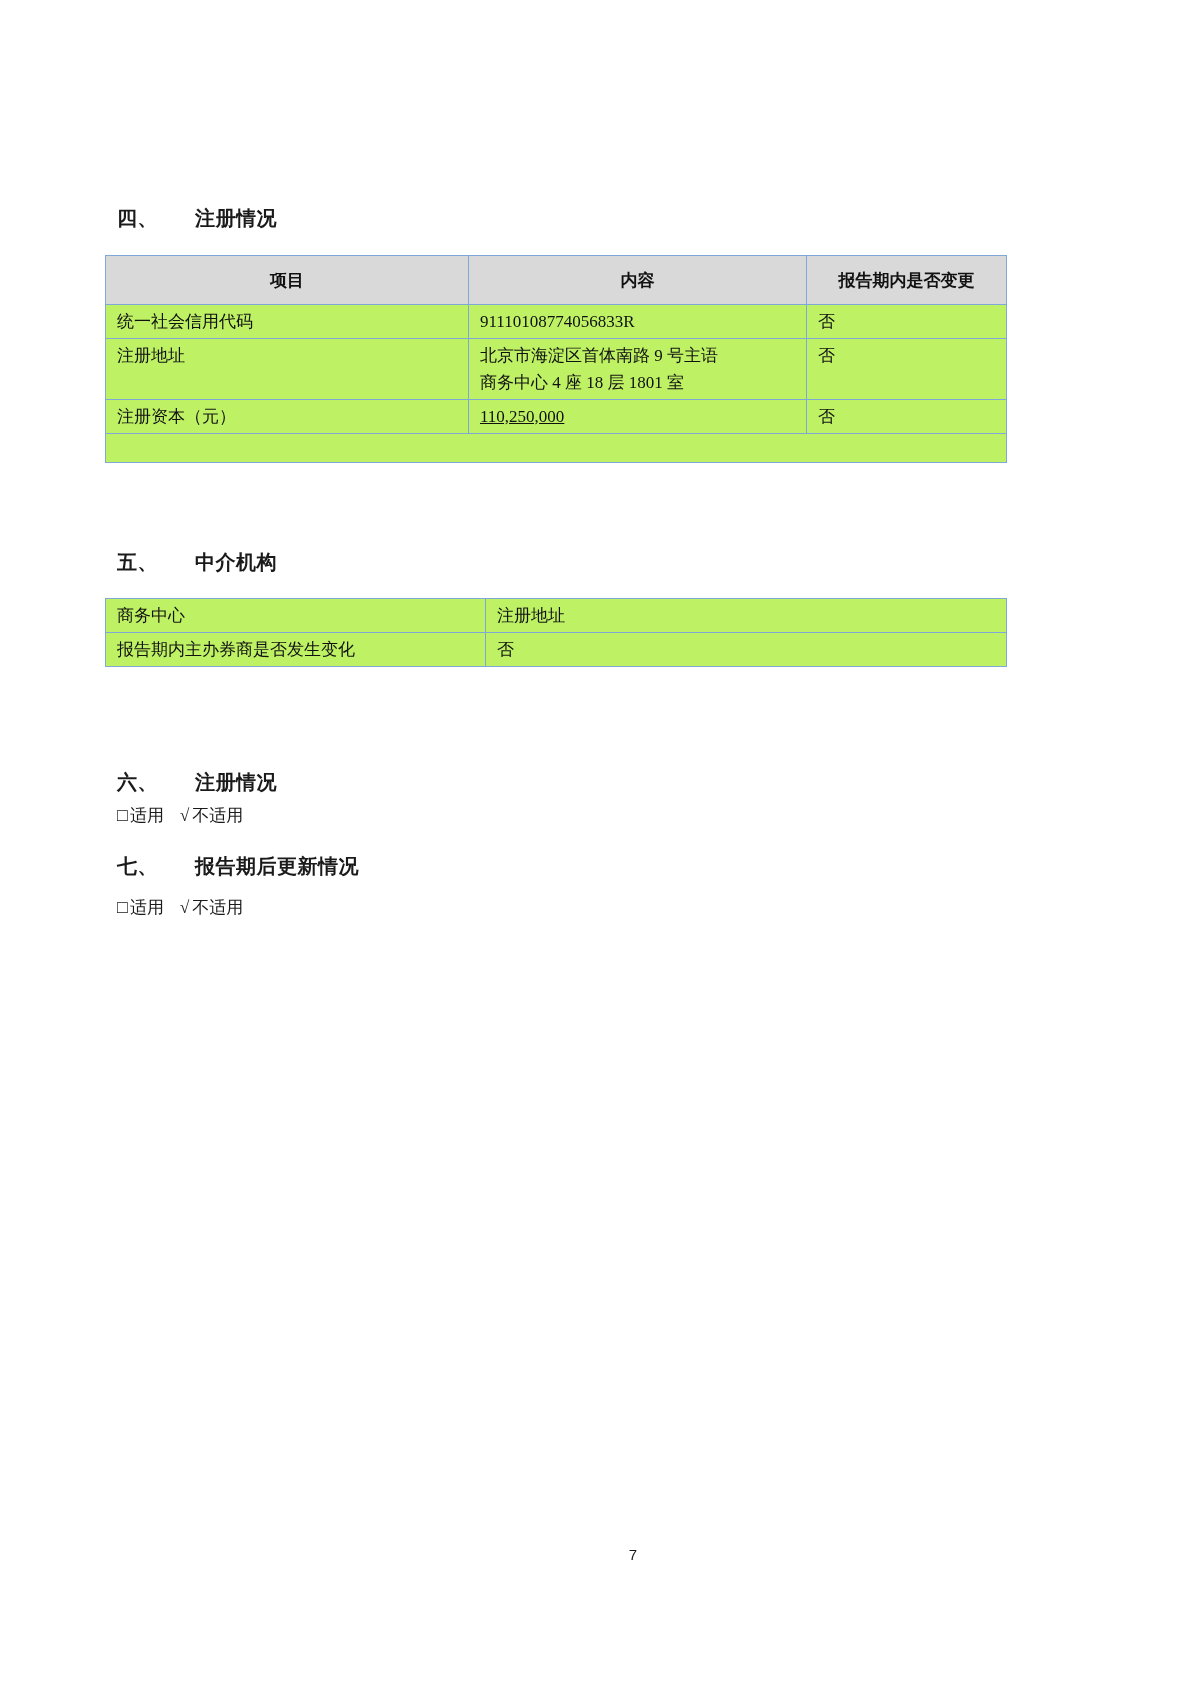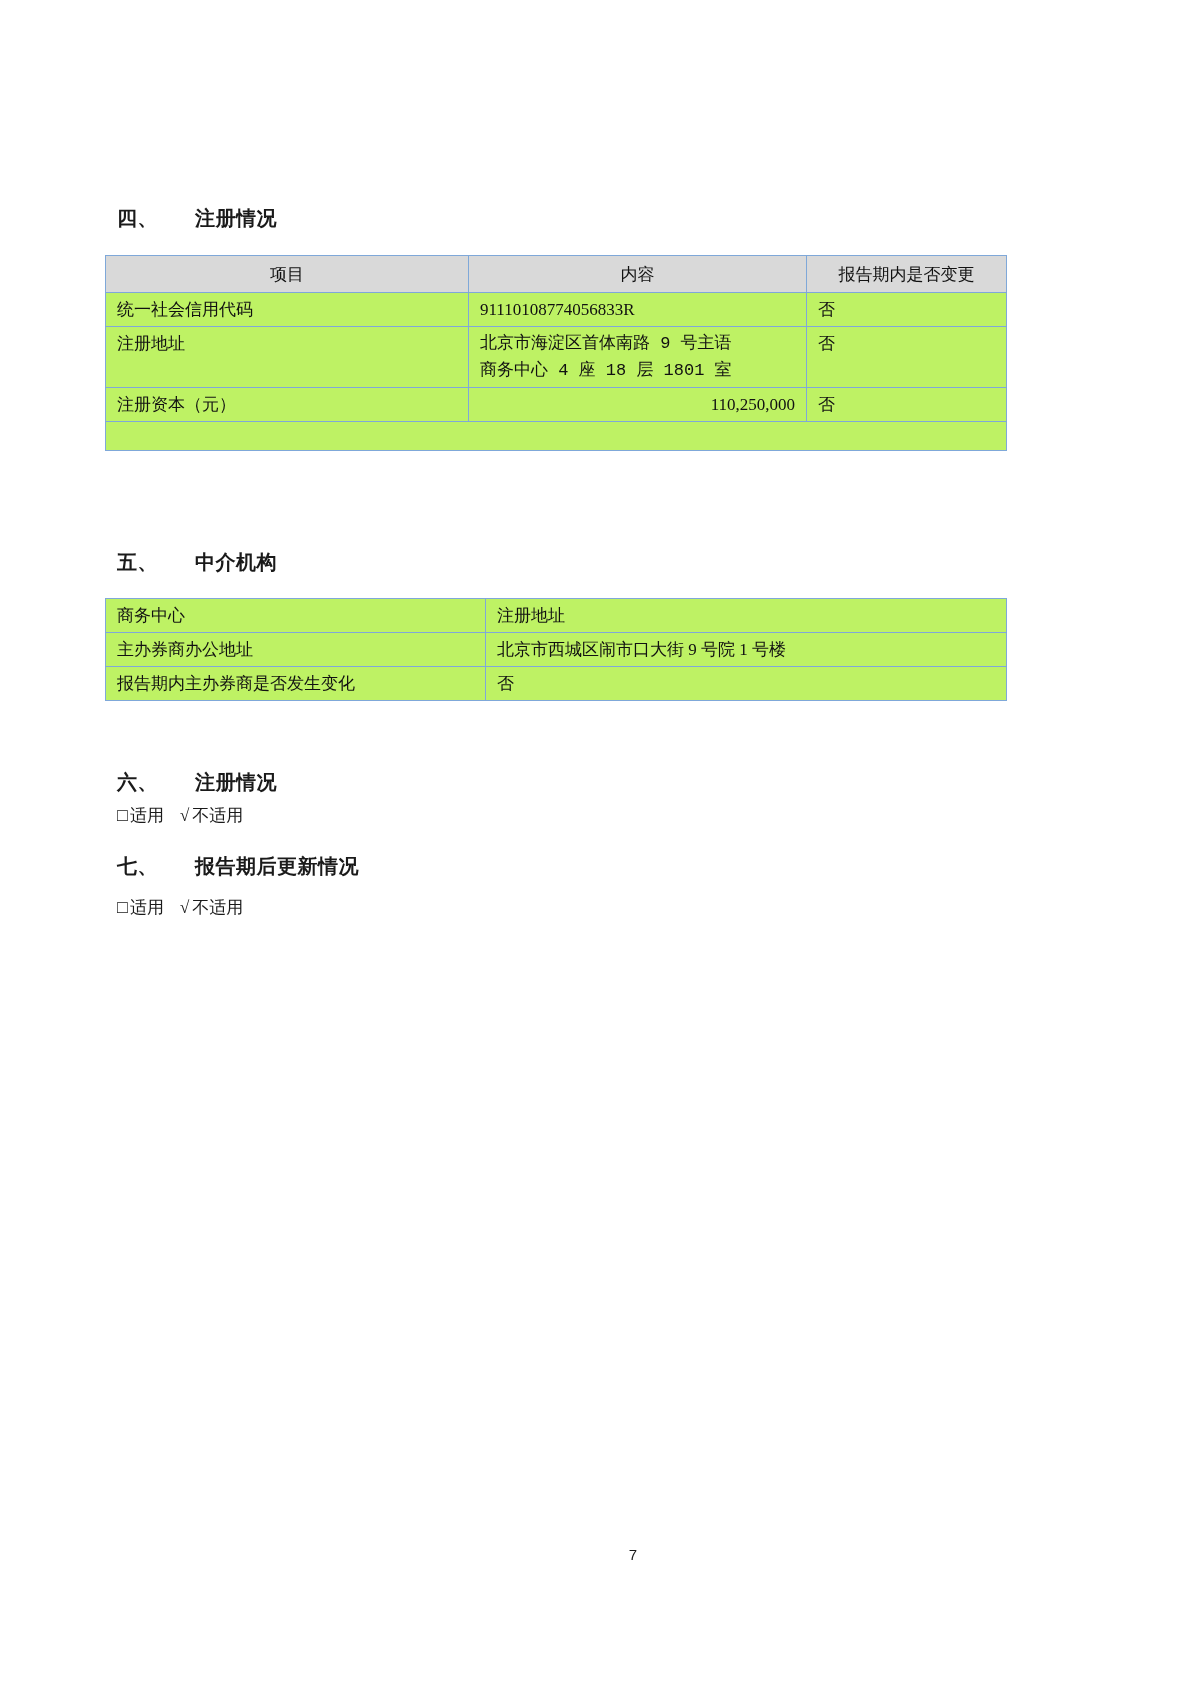--- a/index.html
+++ b/index.html
@@ -32,40 +32,40 @@
     table-layout: fixed;
     width: 901px;
   }
   .doc-table th, .doc-table td {
     border: 1px solid #7fa8d9;
     font-size: 17px;
     color: #111;
   }
   .doc-table th {
     background: #d9d9d9;
-    font-weight: normal;
-    height: 37px;
+    font-weight: bold;
+    height: 49px;
     text-align: center;
     padding: 2px 6px;
   }
   .doc-table td {
     padding: 3px 11px;
     vertical-align: top;
     line-height: 27px;
     background: #bef264;
   }
   .reg-table { top: 255px; }
   .reg-table col.c1 { width: 363px; }
   .reg-table col.c2 { width: 338px; }
   .reg-table col.c3 { width: 200px; }
   .reg-table .r1 td { height: 33px; }
   .reg-table .r2 td { height: 46px; }
   .reg-table .r3 td { height: 33px; margin-top: 8px; }
-  .wrap2 { white-space: pre-line; font-family: Liberation Mono, monospace; }
-  .num-right { text-align: right; padding-right: 16px; }
+  .wrap2 { white-space: pre-line; }
+  .num-right { padding-right: 16px; text-decoration: underline; }
   .empty-row td { height: 29px; }
   .mid-table { top: 598px; }
   .mid-table col.c1 { width: 380px; }
   .mid-table col.c2 { width: 521px; }
   .mid-table td { height: 31px; }
   .check-line {
     position: absolute;
     left: 117px;
     font-size: 17px;
     color: #1a1a1a;
@@ -146,24 +146,20 @@
     <colgroup>
         <col class="c1">
         <col class="c2">
       </colgroup>
     <tbody>
       <tr>
         <td>商务中心</td>
         <td>注册地址</td>
       </tr>
       <tr>
-        <td>主办券商办公地址</td>
-        <td>北京市西城区闹市口大街 9 号院 1 号楼</td>
-      </tr>
-      <tr>
         <td>报告期内主办券商是否发生变化</td>
         <td>否</td>
       </tr>
     </tbody>
   </table>
 
   <h2 class="section-heading pos-s6">
     <span class="sec-num">六、</span>
     <span class="sec-title">注册情况</span>
   </h2>

